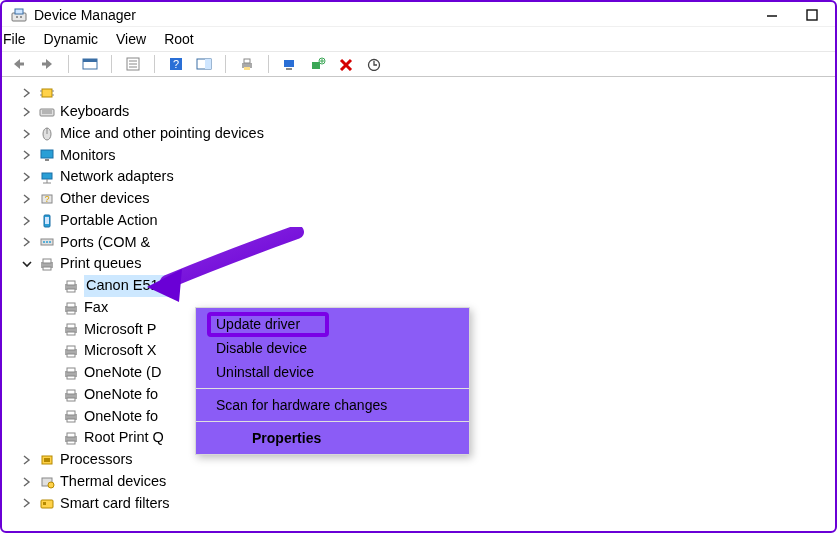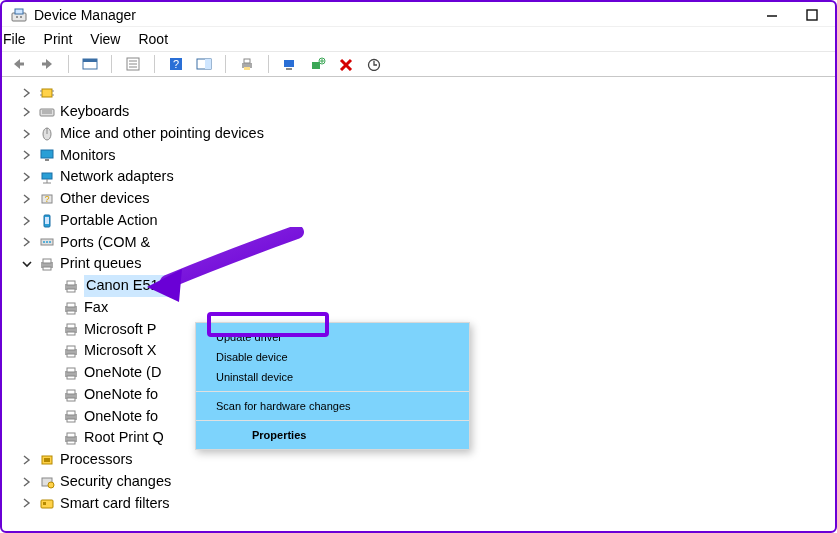--- a/index.html
+++ b/index.html
@@ -41,27 +41,27 @@
     width:14px; height:14px; display:inline-flex;
     align-items:center; justify-content:center;
     color:#444;
   }
   .ic { width:18px; height:16px; display:inline-flex; align-items:center; justify-content:center; }
   .lbl {}
   .children { padding-left:42px; }
   .selected { background:#cde8ff; border-radius:0; padding:0 2px; }
   .ctxmenu {
     position:absolute;
-    left:193px; top:320px;
+    left:193px; top:305px;
     width:275px;
-    background:#7dd3fc;
+    background:#8b5cf6;
     border:1px solid #d8d8d8;
     box-shadow:2px 3px 8px rgba(0,0,0,0.25);
     padding:4px 0;
-    font-size:11px;
+    font-size:14px;
   }
   .ctxmenu .mi { padding:4px 20px; }
   .ctxmenu .mi.bold { font-weight:700;margin-left:36px; }
   .ctxmenu hr { border:none; border-top:1px solid #e0e0e0; margin:4px 0; }
   .hilite {
     position:absolute;
     left:205px; top:310px;
     width:122px; height:25px;
     border:4px solid #7a00e6;
     border-radius:4px;
@@ -99,21 +99,21 @@
       <span class="wc">
           <svg width="14" height="14">
             <rect x="2" y="2" width="10" height="10" fill="none" stroke="#111" stroke-width="1.4"></rect>
           </svg>
         </span>
     </div>
   </div>
 
   <div class="menubar">
     <span>File</span>
-    <span>Print</span>
+    <span>Dynamic</span>
     <span>View</span>
     <span>Root</span>
   </div>
 
   <div class="toolbar">
     <span class="tb">
         <svg width="16" height="14">
           <path d="M9 2 L3 7 L9 12 Z" fill="#888"></path>
           <rect x="8" y="5.5" width="5" height="3" fill="#888"></rect>
         </svg>
@@ -436,21 +436,21 @@
           <svg width="10" height="10">
             <path d="M2 1 L7 5 L2 9" fill="none" stroke="#666" stroke-width="1.4"></path>
           </svg>
         </span>
       <span class="ic">
           <svg width="16" height="14">
             <rect x="3" y="3" width="10" height="8" fill="#e0e0e0" stroke="#888"></rect>
             <circle cx="12" cy="10" r="3" fill="#ffd24a" stroke="#b58900"></circle>
           </svg>
         </span>
-      <span class="lbl">Security changes</span>
+      <span class="lbl">Thermal devices</span>
     </div>
 
     <div class="node">
       <span class="exp">
           <svg width="10" height="10">
             <path d="M2 1 L7 5 L2 9" fill="none" stroke="#666" stroke-width="1.4"></path>
           </svg>
         </span>
       <span class="ic">
           <svg width="16" height="14">

